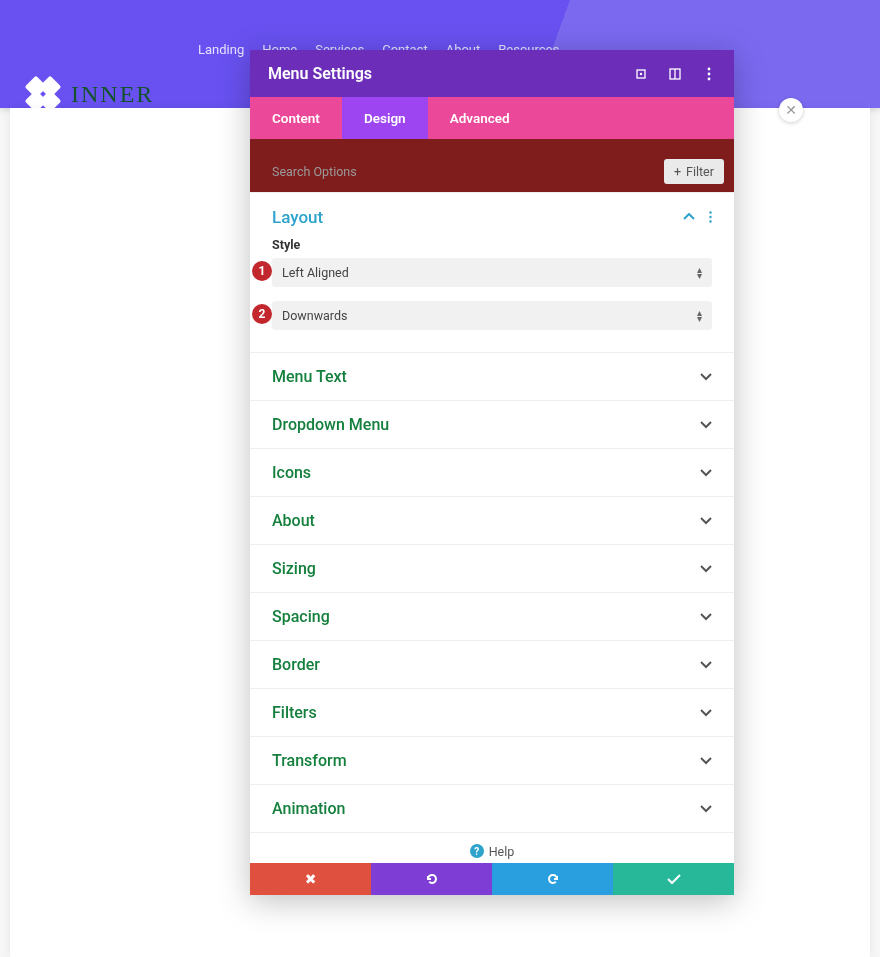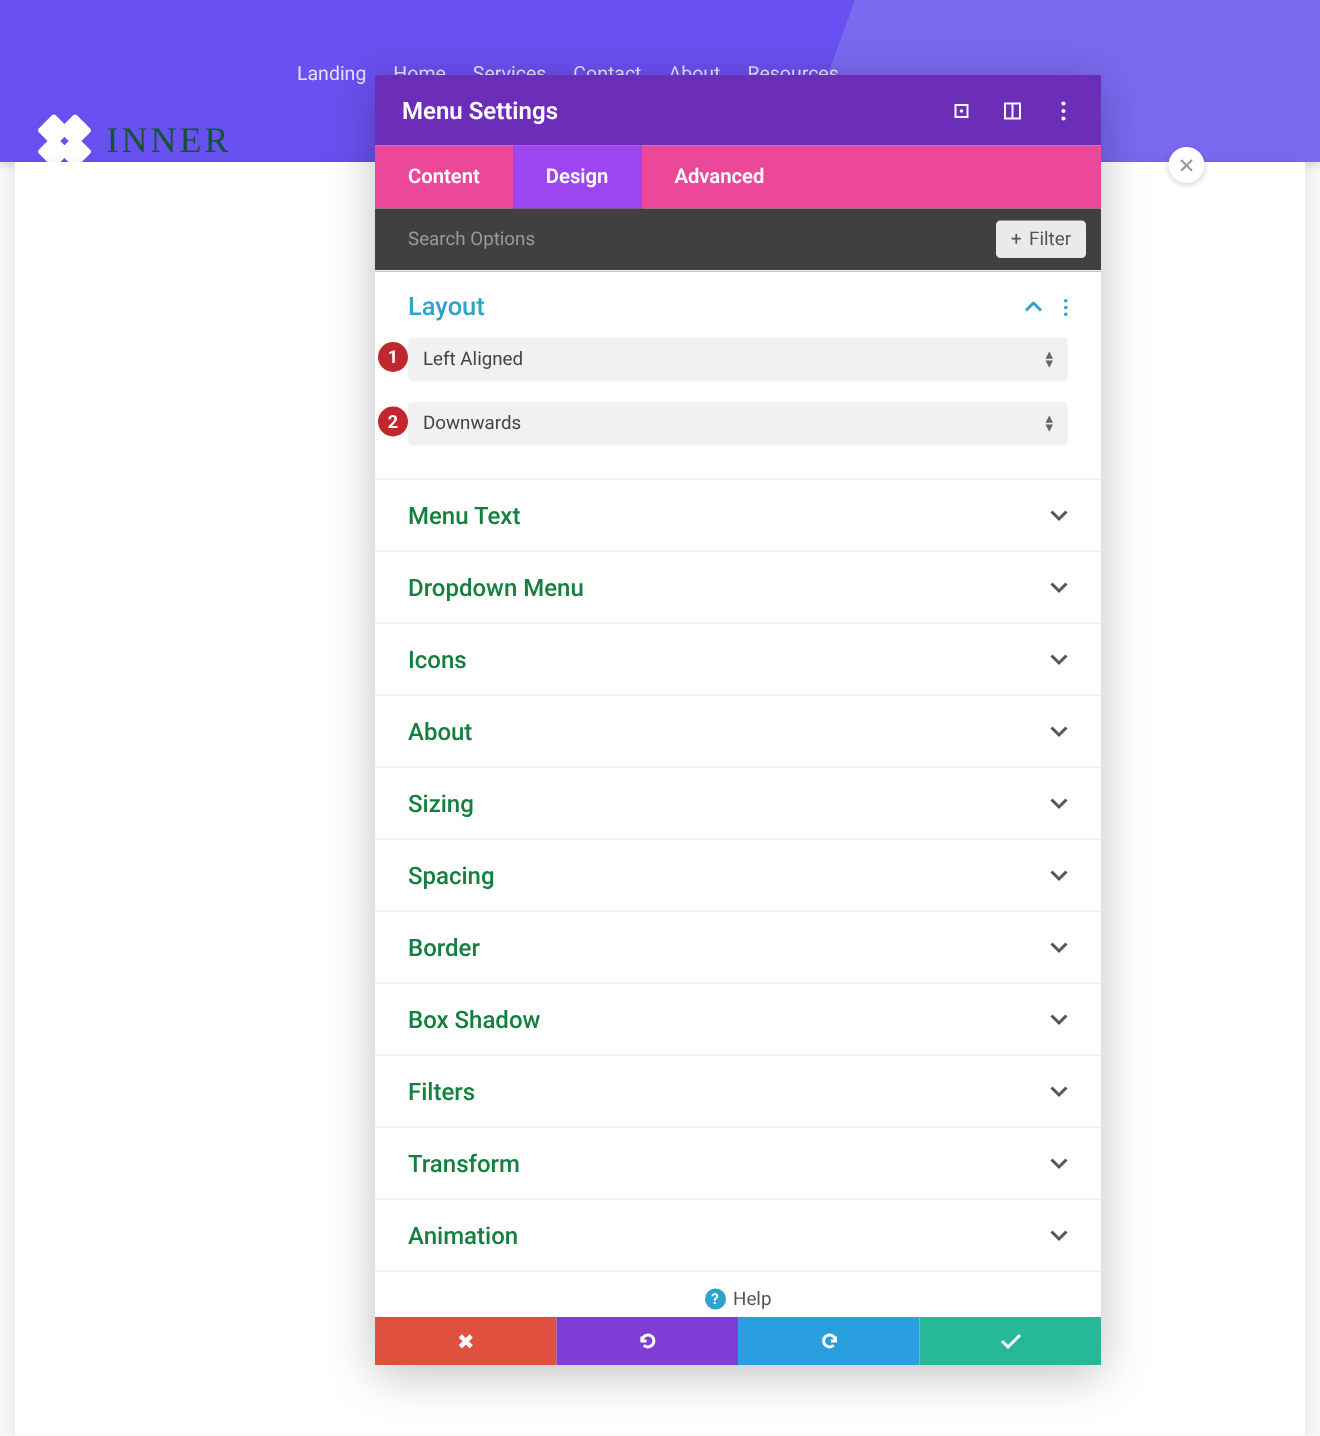--- a/index.html
+++ b/index.html
@@ -102,22 +102,22 @@
     font-size: 13.5px;
     font-weight: 600;
     color: #fff;
     cursor: pointer;
   }
   .tab.active { background: #9d45f0; }
   .search-row {
     display: flex;
     align-items: center;
     justify-content: space-between;
-    padding: 8px 10px 8px 22px;
-    background: #404040;
+    padding: 20px 10px 8px 22px;
+    background: #7f1d1d;
     border-bottom: 1px solid #eee;
   }
   .search-text { color: #9a9a9a; font-size: 12.5px; }
   .filter-btn {
     background: #eaeaea;
     border-radius: 3px;
     padding: 5px 10px;
     font-size: 12.5px;
     color: #555;
     display: flex; align-items:center; gap:5px;
@@ -273,20 +273,21 @@
         <span>
           <svg width="3" height="12" viewBox="0 0 3 12">
               <circle cx="1.5" cy="1.5" r="1.2" fill="#2ea3cc"></circle>
               <circle cx="1.5" cy="6" r="1.2" fill="#2ea3cc"></circle>
               <circle cx="1.5" cy="10.5" r="1.2" fill="#2ea3cc"></circle>
             </svg>
         </span>
       </div>
     </div>
 
+    <div class="field-label">Style</div>
     <div class="field-row">
       <div class="badge-num">1</div>
       <div class="select-box">
         <span>Left Aligned</span>
         <span class="select-caret">▴<br>▾</span>
       </div>
     </div>
 
     <div class="field-row" style="margin-bottom:0;">
       <div class="badge-num">2</div>
@@ -348,28 +349,20 @@
       </div>
       <div class="section-row">
         <div class="section-row-title">Border</div>
         <div class="chevron">
           <svg width="12" height="8" viewBox="0 0 12 8">
             <path d="M1 1 L6 6 L11 1" fill="none" stroke="#555" stroke-width="2"></path>
           </svg>
         </div>
       </div>
       <div class="section-row">
-        <div class="section-row-title">Box Shadow</div>
-        <div class="chevron">
-          <svg width="12" height="8" viewBox="0 0 12 8">
-            <path d="M1 1 L6 6 L11 1" fill="none" stroke="#555" stroke-width="2"></path>
-          </svg>
-        </div>
-      </div>
-      <div class="section-row">
         <div class="section-row-title">Filters</div>
         <div class="chevron">
           <svg width="12" height="8" viewBox="0 0 12 8">
             <path d="M1 1 L6 6 L11 1" fill="none" stroke="#555" stroke-width="2"></path>
           </svg>
         </div>
       </div>
       <div class="section-row">
         <div class="section-row-title">Transform</div>
         <div class="chevron">

